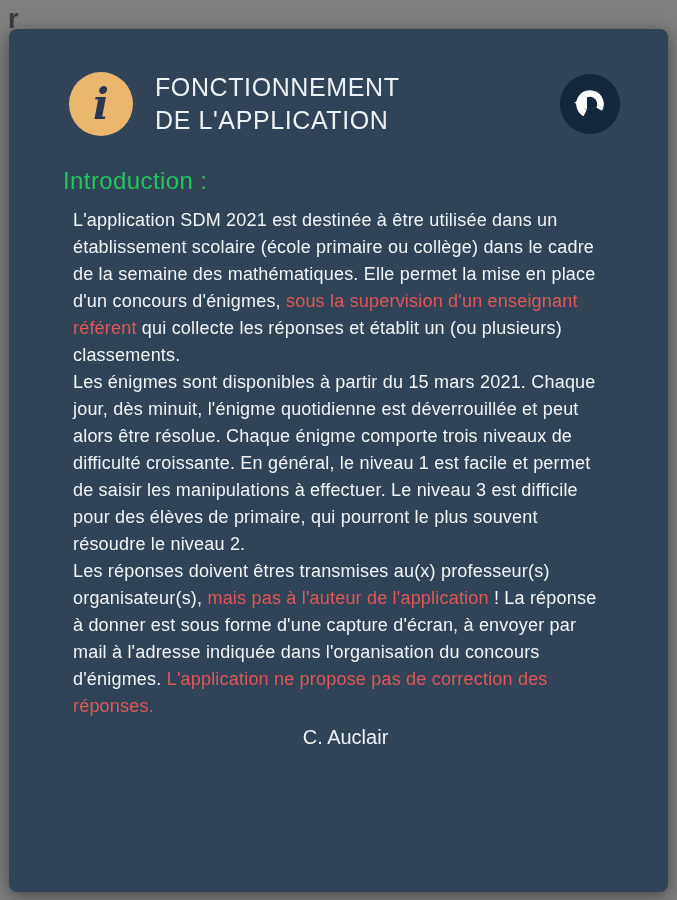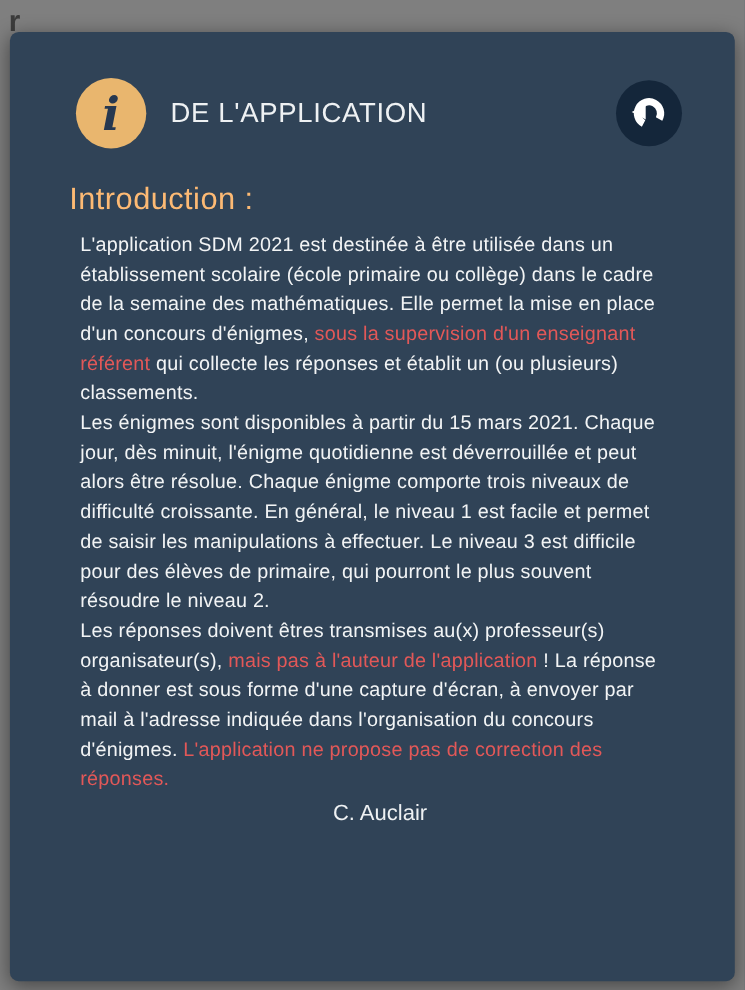--- a/index.html
+++ b/index.html
@@ -74,22 +74,22 @@
     align-items: center;
     justify-content: center;
     cursor: pointer;
     flex: 0 0 auto;
     margin-right: -6px;
     padding: 0;
   }
   .back-button svg { width: 36px; height: 36px; display: block; }
   .content { margin-top: 28px; }
   .section-heading {
-    color: #fdba74;
-    font-size: 28px;
+    color: #22c55e;
+    font-size: 24px;
     font-weight: 500;
     letter-spacing: 0.4px;
     margin: 30px 0 12px 0;
   }
   .section-body {
     font-size: 18px;
     line-height: 27px;
     letter-spacing: 0.2px;
     margin: 0 12px 0 10px;
     max-width: 540px;
@@ -111,20 +111,21 @@
 <div class="page-behind">
   <div>r</div>
 </div>
 
 <div class="modal">
   <div class="modal-header">
     <div class="info-icon">
       <span>i</span>
     </div>
     <div class="modal-title">
+      <div>FONCTIONNEMENT</div>
       <div>DE L'APPLICATION</div>
     </div>
     <button class="back-button">
       <span>
         <svg viewBox="0 0 24 24" aria-hidden="true">
           <circle cx="12" cy="12" r="7" fill="none" stroke="#ffffff" stroke-width="4.4" stroke-dasharray="33 11" transform="rotate(118 12 12)"></circle>
           <path d="M1.5 11.2 L10 6.6 L10 15.8 Z" fill="#ffffff"></path>
         </svg>
       </span>
     </button>

